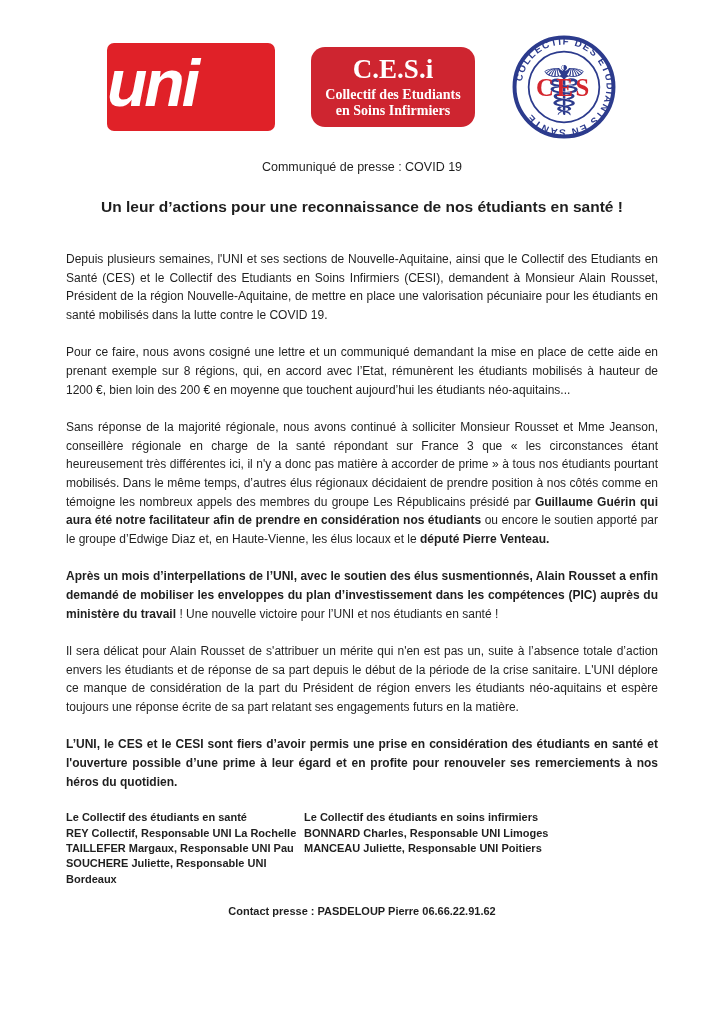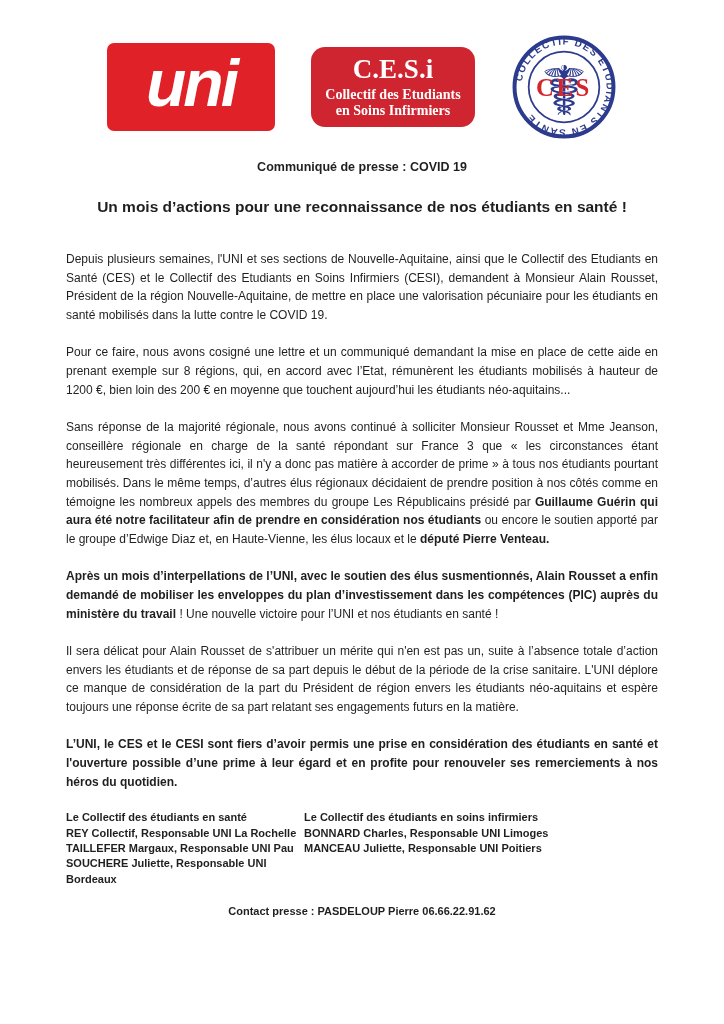--- a/index.html
+++ b/index.html
@@ -21,21 +21,21 @@
     display: flex;
     justify-content: center;
     align-items: center;
     gap: 36px;
     height: 138px;
   }
   .uni-logo {
     width: 168px; height: 88px;
     background: #e02128;
     border-radius: 7px;
-    display: flex; align-items: center; justify-content: center;
+    display: flex; align-items: center; justify-content: flex-start;
   }
   .uni-logo .uni-text {
     color: #ffffff;
     font-weight: 700;
     font-style: italic;
     font-size: 66px;
     line-height: 1;
     letter-spacing: -3px;
     transform: translateY(-4px);
   }
@@ -52,21 +52,21 @@
   }
   .cesi-acronym { font-size: 27px; font-weight: 700; line-height: 1.05; }
   .cesi-sub { font-size: 14px; font-weight: 700; line-height: 1.15; margin-top: 3px; }
   .ces-logo { width: 106px; height: 106px; }
   .ces-logo svg { display: block; }
 
   
   .kicker {
     margin-top: 22px;
     text-align: center;
-    font-weight: 700;
+    font-weight: 400;
     font-size: 12.5px;
   }
   .doc-title {
     margin-top: 24px;
     text-align: center;
     font-weight: 700;
     font-size: 15.5px;
   }
 
   
@@ -125,21 +125,21 @@
         <text font-size="11" font-weight="bold" fill="#2c3b8d" letter-spacing="1.6" font-family="Liberation Sans, sans-serif">
           <textPath href="#ringpath" startOffset="2%">COLLECTIF DES ÉTUDIANTS EN SANTÉ</textPath>
         </text>
         <text x="60" y="92" text-anchor="middle" font-size="78" fill="#2c3b8d" font-family="DejaVu Sans, sans-serif">☤</text>
         <text x="60" y="70" text-anchor="middle" font-size="28" font-weight="bold" letter-spacing="3" fill="#d4262e" font-family="Liberation Serif, serif">CES</text>
       </svg>
     </div>
   </header>
 
   <div class="kicker">Communiqué de presse : COVID 19</div>
-  <h1 class="doc-title">Un mois d’actions pour une reconnaissance de nos étudiants en santé !</h1>
+  <h1 class="doc-title">Un leur d’actions pour une reconnaissance de nos étudiants en santé !</h1>
 
   <main class="content">
 
     <p class="body-p"><span>Depuis plusieurs semaines, l'UNI et ses sections de Nouvelle-Aquitaine, ainsi que le Collectif des Etudiants en Santé (CES) et le Collectif des Etudiants en Soins Infirmiers (CESI), demandent à Monsieur Alain Rousset, Président de la région Nouvelle-Aquitaine, de mettre en place une valorisation pécuniaire pour les étudiants en santé mobilisés dans la lutte contre le COVID 19.</span></p>
 
     <p class="body-p"><span>Pour ce faire, nous avons cosigné une lettre et un communiqué demandant la mise en place de cette aide en prenant exemple sur 8 régions, qui, en accord avec l’Etat, rémunèrent les étudiants mobilisés à hauteur de 1200 €, bien loin des 200 € en moyenne que touchent aujourd’hui les étudiants néo-aquitains...</span></p>
 
     <p class="body-p"><span>Sans réponse de la majorité régionale, nous avons continué à solliciter Monsieur Rousset et Mme Jeanson, conseillère régionale en charge de la santé répondant sur France 3 que « les circonstances étant heureusement très différentes ici, il n'y a donc pas matière à accorder de prime » à tous nos étudiants pourtant mobilisés. Dans le même temps, d’autres élus régionaux décidaient de prendre position à nos côtés comme en témoigne les nombreux appels des membres du groupe Les Républicains présidé par </span><b>Guillaume Guérin qui aura été notre facilitateur afin de prendre en considération nos étudiants</b><span> ou encore le soutien apporté par le groupe d’Edwige Diaz et, en Haute-Vienne, les élus locaux et le </span><b>député Pierre Venteau.</b></p>
 
     <p class="body-p"><b>Après un mois d’interpellations de l’UNI, avec le soutien des élus susmentionnés, Alain Rousset a enfin demandé de mobiliser les enveloppes du plan d’investissement dans les compétences (PIC) auprès du ministère du travail</b><span> ! Une nouvelle victoire pour l’UNI et nos étudiants en santé !</span></p>

